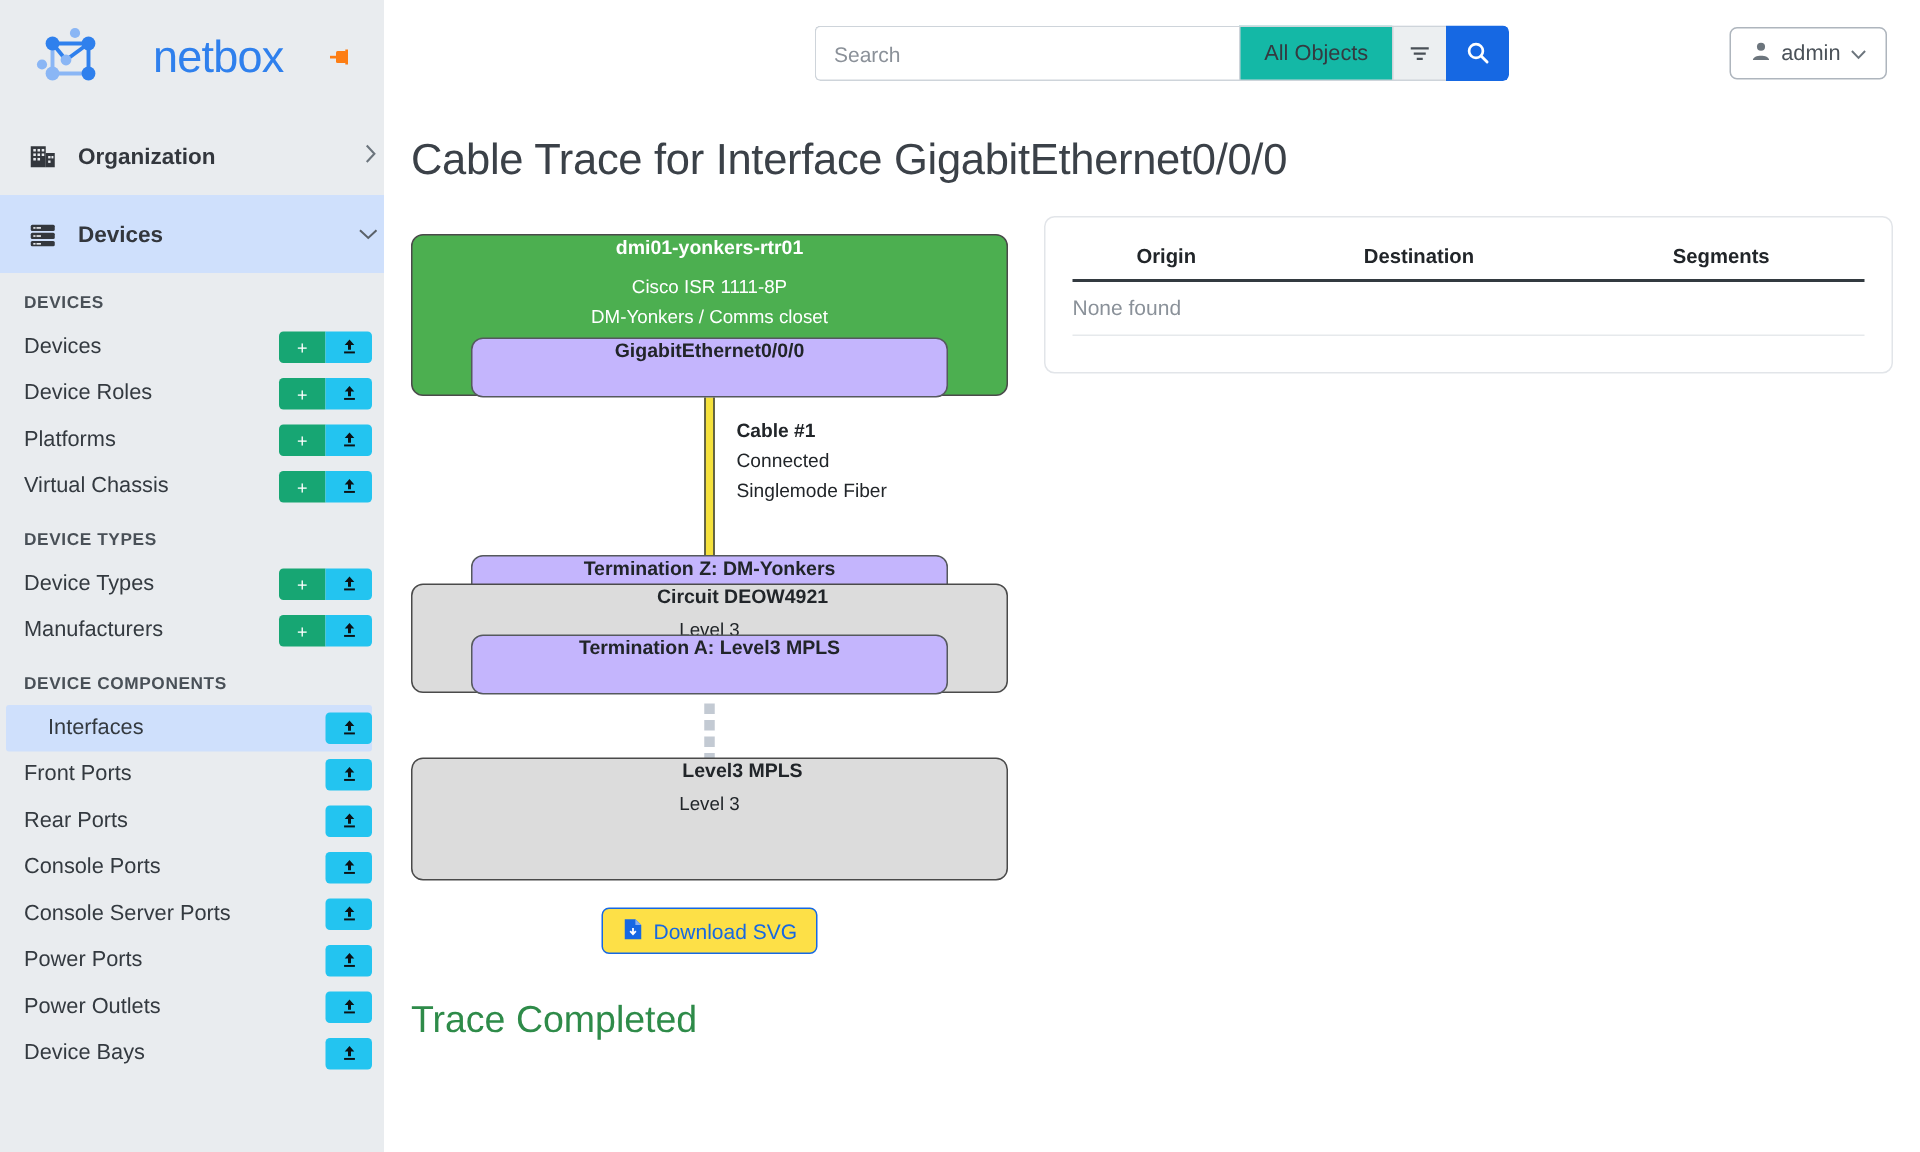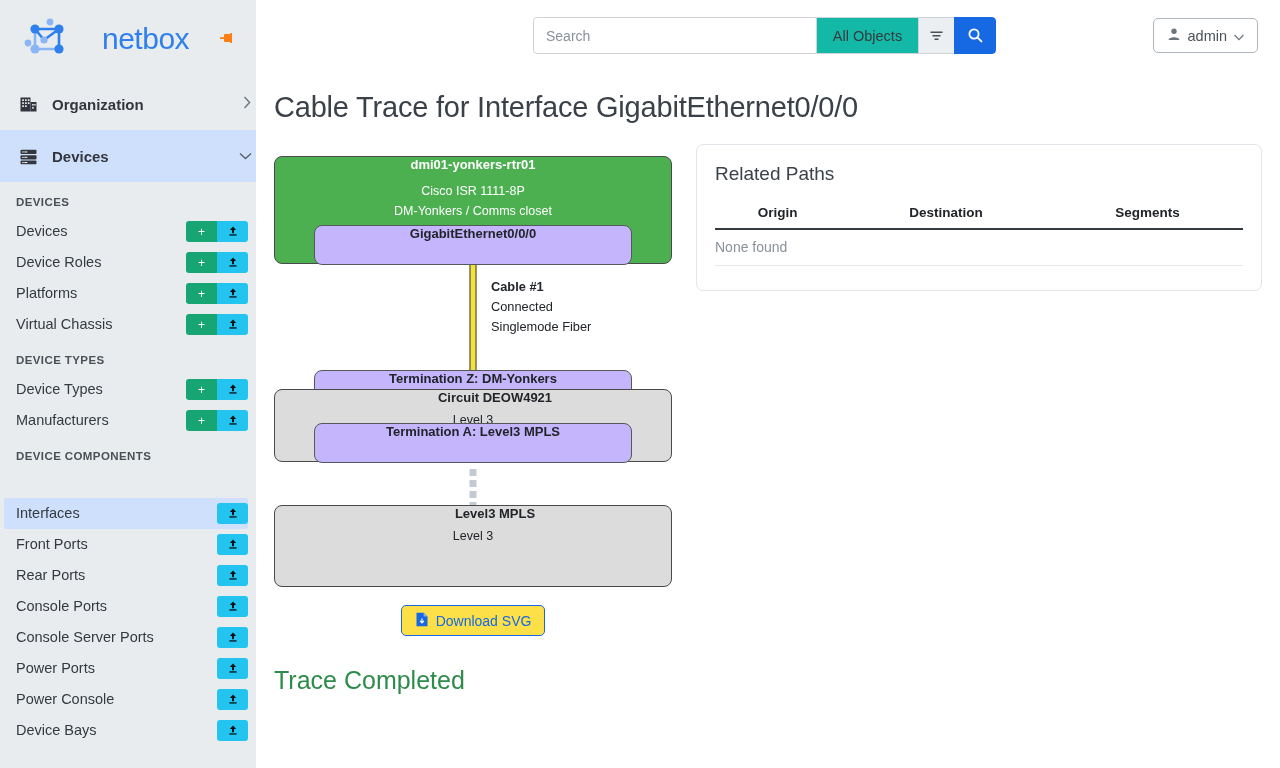--- a/index.html
+++ b/index.html
@@ -53,41 +53,41 @@
     height: 31px; margin: 0 8px 0 0;
     padding-left: 16px;
     position: relative;
   }
   .nav-item .ni-label {
     font-size: 14.5px; color: #343a40; flex: 1;
     line-height: 1;
   }
   .nav-item.highlight {
     background: #cfe0fc; border-radius: 2px;
-    margin-left: 4px; padding-left: 12px; margin-top: 28px;
+    margin-left: 4px; padding-left: 28px;
   }
   .ni-actions { display: flex; align-items: center; }
   .btn-add, .btn-import {
     width: 31px; height: 21px;
     display: inline-flex; align-items: center; justify-content: center;
     color: #ffffff; font-size: 12px; line-height: 1;
   }
   .btn-add { background: #17a673; border-radius: 3px 0 0 3px; }
   .btn-import { background: #23c4f0; border-radius: 0 3px 3px 0; }
   .btn-import.solo { border-radius: 3px; }
 
   
   #main { flex: 1; height: 768px; position: relative; background: #fff; overflow: hidden; }
 
   .topbar {
     height: 70px; display: flex; align-items: center;
     padding: 0 22px; position: relative;
   }
   .search-wrap {
-    position: absolute; left: 277px; top: 17px;
+    position: absolute; left: 287px; top: 17px;
     display: flex; height: 37px;
     border-radius: 4px; overflow: hidden;
   }
   .search-input {
     width: 283px; height: 37px;
     border: 1px solid #ced4da; border-right: none;
     border-radius: 4px 0 0 4px;
     padding: 0 12px; font-size: 14px; color: #343a40;
     font-family: "Liberation Sans", sans-serif;
     background: #fff; outline: none;
@@ -446,21 +446,21 @@
           <span class="ni-actions">
             <span class="btn-import solo">
               <span><svg width="12" height="12" viewBox="0 0 12 12">
                   <path d="M6 1.4 L9.2 5 H7 V8.2 H5 V5 H2.8 Z" fill="#0b1215"></path>
                   <rect x="2.4" y="9.3" width="7.2" height="1.3" fill="#0b1215"></rect>
                 </svg></span>
             </span>
           </span>
         </div>
         <div class="nav-item">
-          <span class="ni-label">Power Console</span>
+          <span class="ni-label">Power Outlets</span>
           <span class="ni-actions">
             <span class="btn-import solo">
               <span><svg width="12" height="12" viewBox="0 0 12 12">
                   <path d="M6 1.4 L9.2 5 H7 V8.2 H5 V5 H2.8 Z" fill="#0b1215"></path>
                   <rect x="2.4" y="9.3" width="7.2" height="1.3" fill="#0b1215"></rect>
                 </svg></span>
             </span>
           </span>
         </div>
         <div class="nav-item">
@@ -568,21 +568,20 @@
               </svg>
             </span>
             <span>Download SVG</span>
           </button>
         </div>
 
         <div class="trace-done" style="color: rgb(46, 139, 73);">Trace Completed</div>
       </div>
 
       <section class="card">
-        <div class="card-title">Related Paths</div>
         <table class="rp">
           <thead>
             <tr>
               <th class="c1">Origin</th>
               <th class="c2">Destination</th>
               <th class="c3">Segments</th>
             </tr>
           </thead>
           <tbody>
             <tr>

